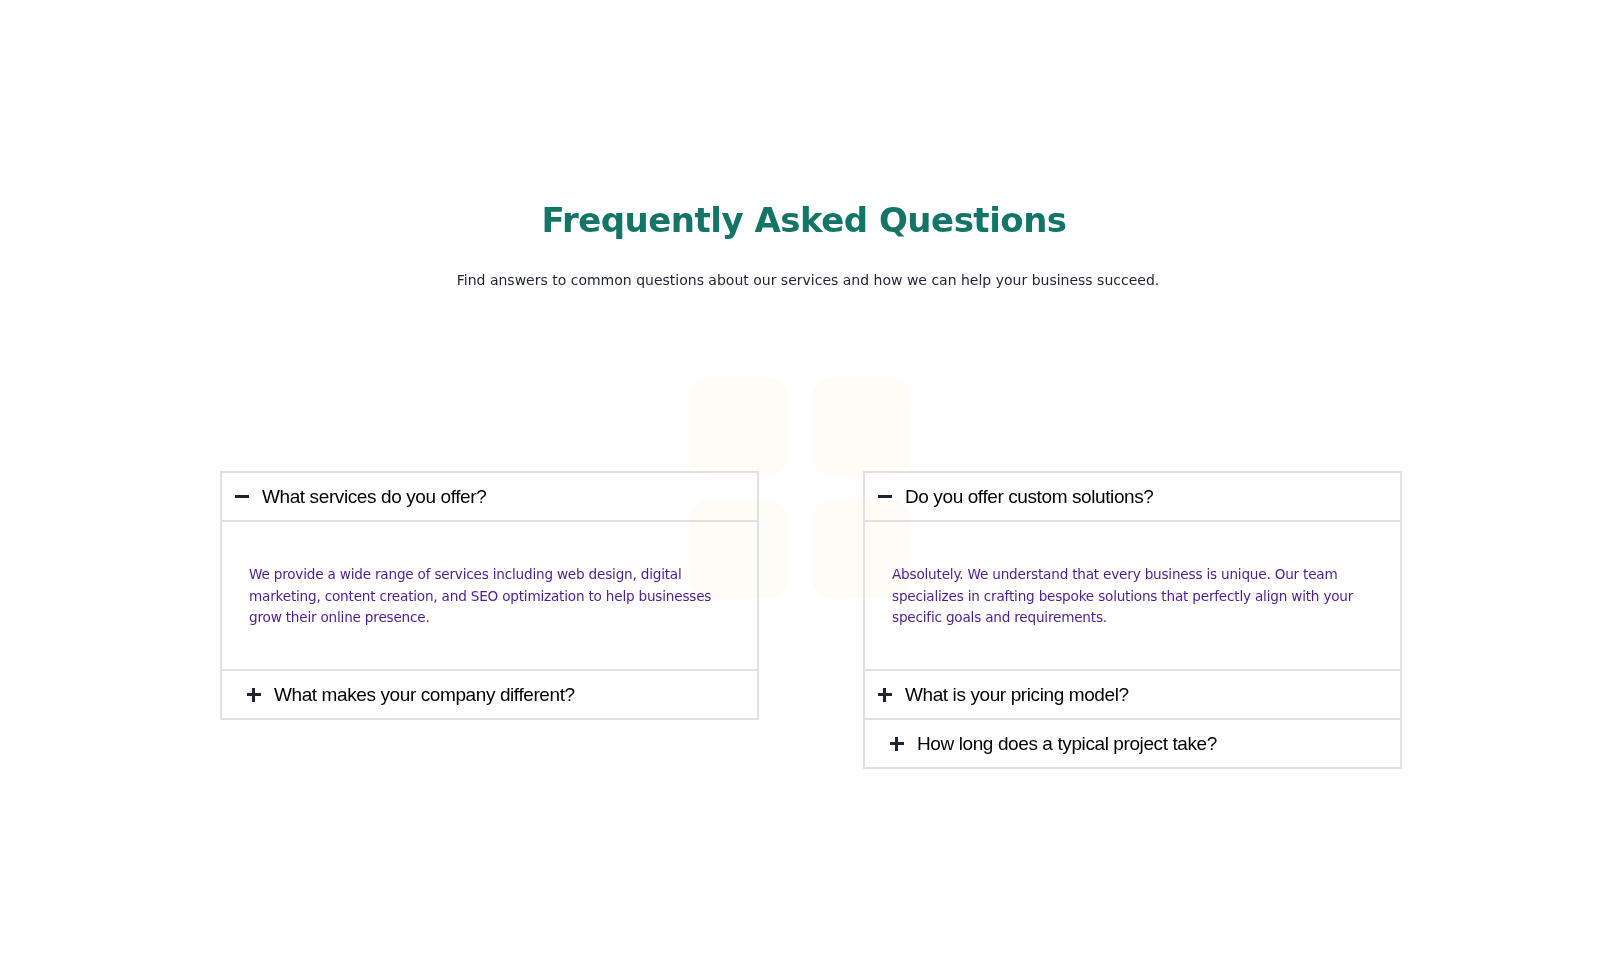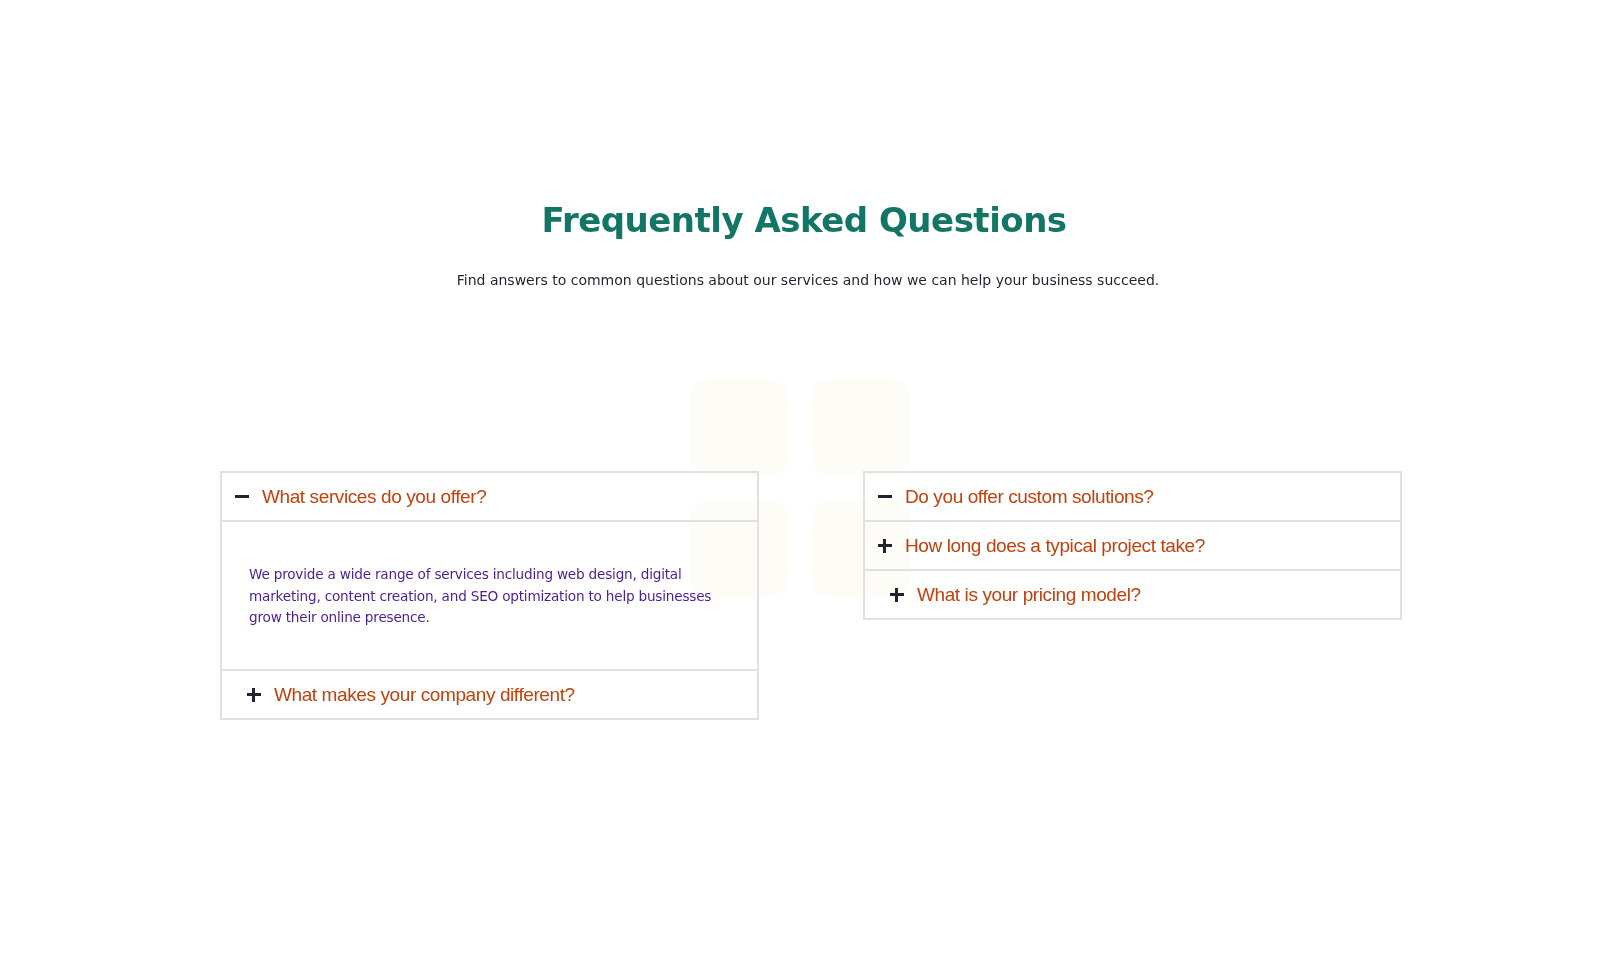--- a/index.html
+++ b/index.html
@@ -93,21 +93,21 @@
       left: 6px;
       top: 1px;
       width: 3px;
       height: 14px;
       background: #1f2430;
     }
     .acc-question {
       font-family: "Liberation Sans", sans-serif;
       font-size: 19px;
       letter-spacing: -0.4px;
-      color: #c2410c;
+      color: #000000;
     }
     .acc-body {
       border-top: 2px solid #dfe1e5;
       height: 149px;
       box-sizing: border-box;
       padding: 42px 28px 0 27px;
     }
     .acc-answer {
       font-family: "DejaVu Sans", sans-serif;
       font-size: 13.6px;
@@ -154,34 +154,37 @@
   </div>
 
   <div class="accordion acc-right">
     <div class="acc-item">
       <div class="acc-header">
         <span class="acc-icon">
             <span class="bar-h"></span>
           </span>
         <span class="acc-question">Do you offer custom solutions?</span>
       </div>
-    </div>
-    <div class="acc-item">
-      <div class="acc-header">
-        <span class="acc-icon">
-            <span class="bar-h"></span>
-            <span class="bar-v"></span>
-          </span>
-        <span class="acc-question">How long does a typical project take?</span>
+      <div class="acc-body">
+        <p class="acc-answer">Absolutely. We understand that every business is unique. Our team specializes in crafting bespoke solutions that perfectly align with your specific goals and requirements.</p>
       </div>
     </div>
     <div class="acc-item">
       <div class="acc-header">
         <span class="acc-icon">
             <span class="bar-h"></span>
             <span class="bar-v"></span>
           </span>
         <span class="acc-question">What is your pricing model?</span>
       </div>
     </div>
+    <div class="acc-item">
+      <div class="acc-header">
+        <span class="acc-icon">
+            <span class="bar-h"></span>
+            <span class="bar-v"></span>
+          </span>
+        <span class="acc-question">How long does a typical project take?</span>
+      </div>
+    </div>
   </div>
 
 </div>
 
 </body></html>

